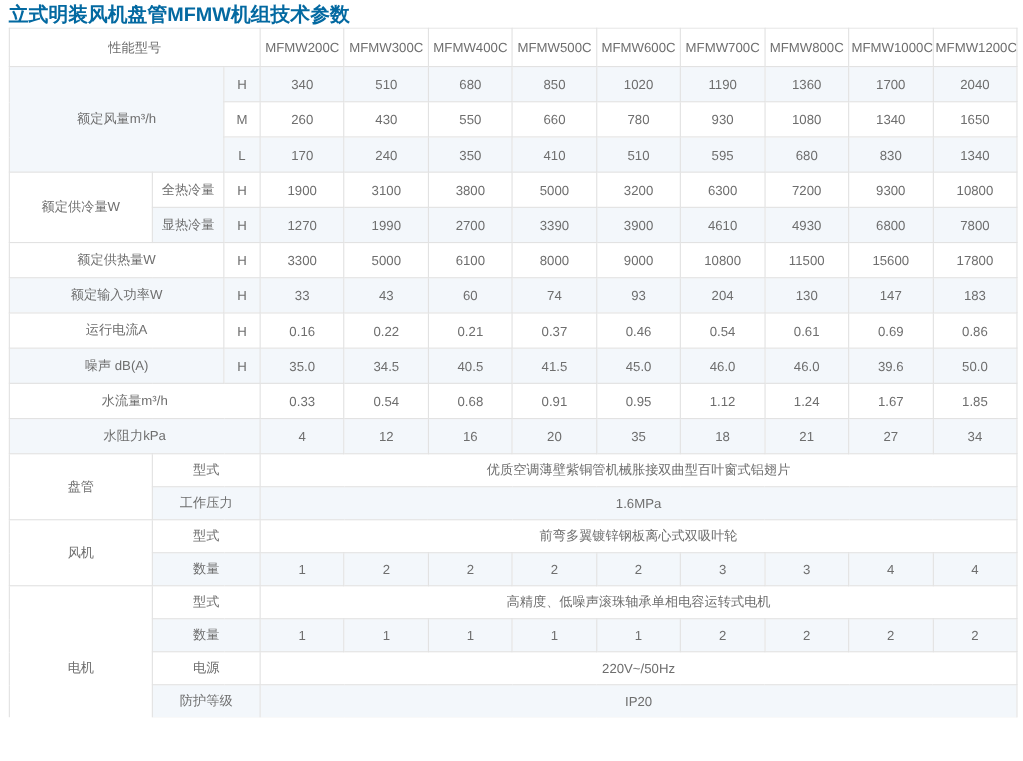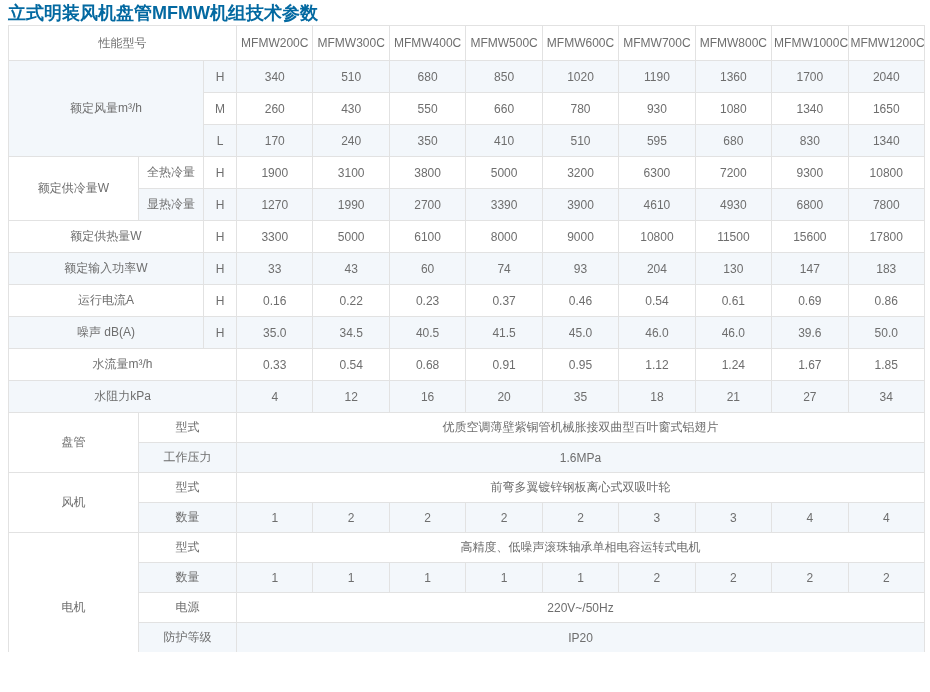--- a/index.html
+++ b/index.html
@@ -139,21 +139,21 @@
       <td>204</td>
       <td>130</td>
       <td>147</td>
       <td>183</td>
     </tr>
     <tr class="h-std">
       <td colspan="2">运行电流A</td>
       <td>H</td>
       <td>0.16</td>
       <td>0.22</td>
-      <td>0.23</td>
+      <td>0.21</td>
       <td>0.37</td>
       <td>0.46</td>
       <td>0.54</td>
       <td>0.61</td>
       <td>0.69</td>
       <td>0.86</td>
     </tr>
     <tr class="h-std">
       <td colspan="2">噪声 dB(A)</td>
       <td>H</td>

